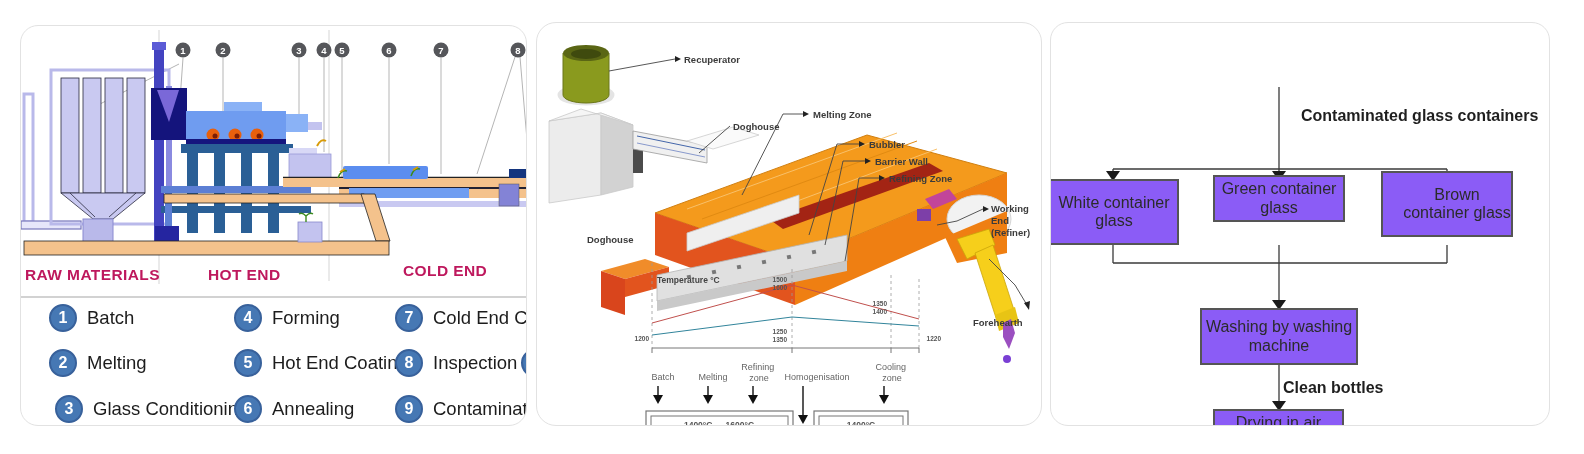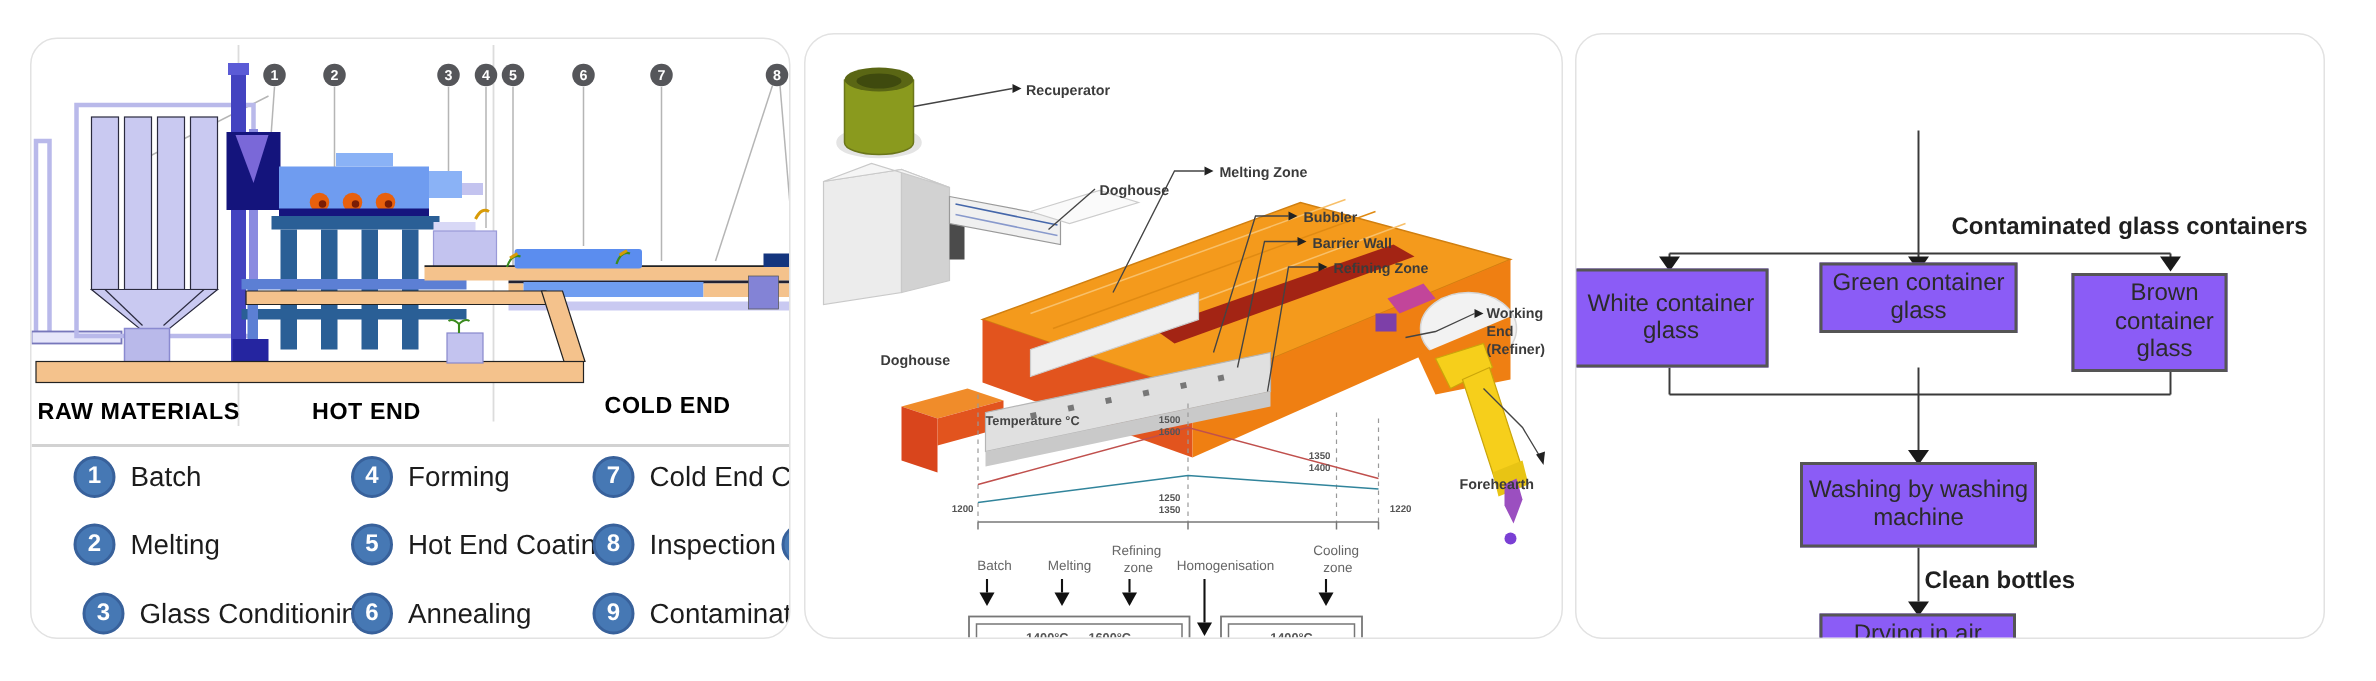--- a/index.html
+++ b/index.html
@@ -3,21 +3,21 @@
 <meta charset="utf-8">
 <style>
   html,body{margin:0;padding:0;background:#ffffff;}
   body{width:1584px;height:454px;position:relative;font-family:"Liberation Sans",sans-serif;overflow:hidden;}
   .card{position:absolute;background:#fff;border:1px solid #e2e2e2;border-radius:18px;overflow:hidden;}
   #card-left{left:20px;top:25px;width:505px;height:399px;}
   #card-mid{left:536px;top:22px;width:504px;height:402px;border-radius:20px;}
   #card-right{left:1050px;top:22px;width:498px;height:402px;}
 
   
-  .section-label{position:absolute;font-weight:bold;font-size:15.5px;color:#000000;letter-spacing:.4px;white-space:nowrap;}
+  .section-label{position:absolute;font-weight:bold;font-size:15.5px;color:#be185d;letter-spacing:.4px;white-space:nowrap;}
   .legend-sep{position:absolute;left:0;top:270px;width:100%;height:0;border-top:2px solid #d2d2d2;}
   .legend-item{position:absolute;display:flex;align-items:center;gap:10px;white-space:nowrap;}
   .lc{width:28px;height:28px;border-radius:50%;background:#4678b4;border:2px solid #38619b;box-sizing:border-box;
       color:#fff;font-size:16px;font-weight:bold;display:flex;align-items:center;justify-content:center;flex:0 0 auto;}
   .ll{font-size:18.5px;color:#1c1c1c;}
   .lc-partial{position:absolute;width:28px;height:28px;border-radius:50%;background:#4678b4;border:2px solid #38619b;box-sizing:border-box;}
 
   
   .fc-box{position:absolute;box-sizing:border-box;border:2px solid #555;background:#8b5cf6;display:flex;align-items:center;justify-content:center;
           text-align:center;font-size:16px;color:#2b2b2b;line-height:1.15;}
@@ -361,22 +361,22 @@
     </g>
     <g fill="#1a1a1a">
       <polygon points="55,148 69,148 62,158"></polygon>
       <polygon points="221,148 235,148 228,158"></polygon>
       <polygon points="389,148 403,148 396,158"></polygon>
       <polygon points="221,277 235,277 228,287"></polygon>
       <polygon points="221,378 235,378 228,388"></polygon>
     </g>
   </svg>
 
-  <div class="fc-edge-label" style="left:250px;top:84px;margin-top:36px;">Contaminated glass containers</div>
+  <div class="fc-edge-label" style="left:250px;top:84px;">Contaminated glass containers</div>
 
   <div class="fc-box" style="left:-2px;top:156px;width:130px;height:66px;">White container glass</div>
   <div class="fc-box" style="left:162px;top:152px;width:132px;height:47px;">Green container glass</div>
-  <div class="fc-box" style="left:330px;top:159px;width:104px;height:66px;padding-left:20px;">Brown container glass</div>
+  <div class="fc-box" style="left:330px;top:148px;width:132px;height:66px;padding-left:20px;">Brown container glass</div>
 
   <div class="fc-box" style="left:149px;top:285px;width:158px;height:57px;">Washing by washing machine</div>
   <div class="fc-edge-label" style="left:232px;top:356px;">Clean bottles</div>
   <div class="fc-box fc-drying" style="left:162px;top:386px;width:131px;height:42px;justify-content:center;">Drying in air</div>
 </figure>
 
 </body></html>

